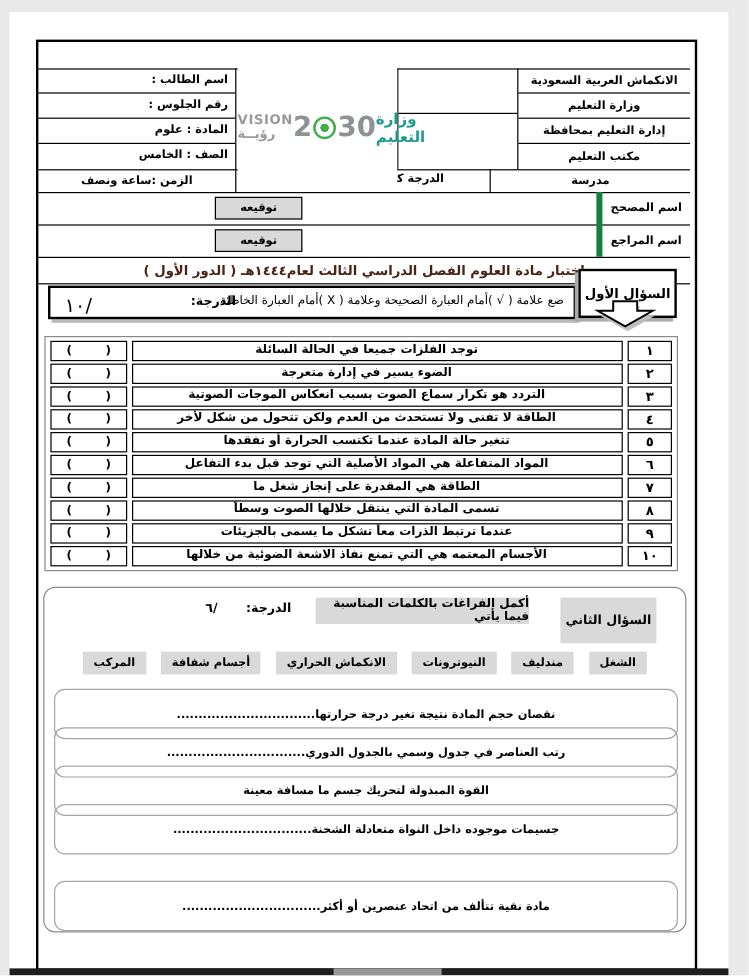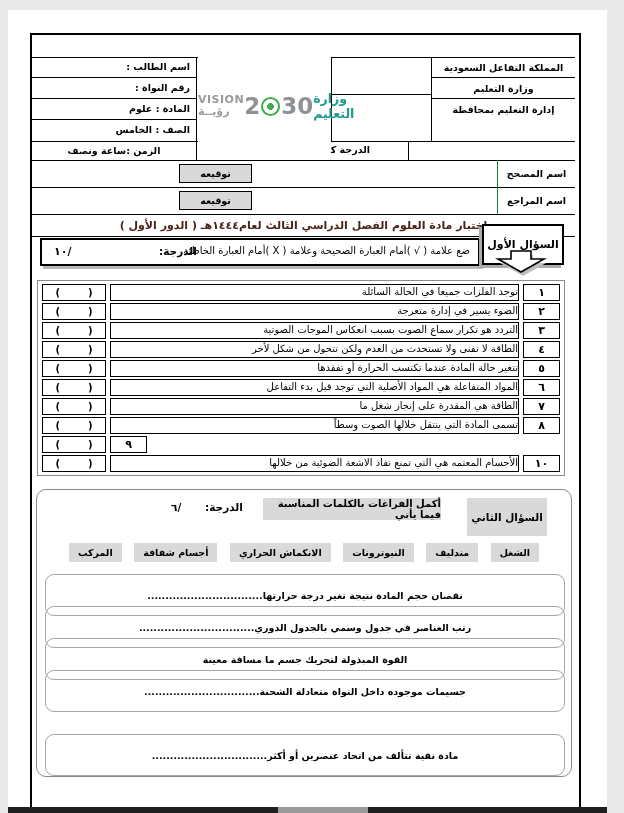--- a/index.html
+++ b/index.html
@@ -27,41 +27,41 @@
         display:flex;flex-direction:row;align-items:center;justify-content:flex-start}
   .logo-dots{width:126px;height:26px;display:block}
   .logo-vision{font-size:11px;font-weight:bold;color:#97999b;letter-spacing:.5px;line-height:1.1}
   .logo-year{font-size:23px;font-weight:bold;color:#8f9294;display:flex;align-items:center;line-height:1}
   .emblem{width:15px;height:15px;border:2px solid #3fae49;border-radius:50%;display:inline-block;margin:0 1px;
           background:radial-gradient(circle at center,#3fae49 32%,#fff 34%)}
   .logo-ministry{font-size:12.5px;font-weight:bold;color:#1d9b8e;line-height:1.2}
   
   .sig-box{position:absolute;width:73px;height:19px;background:#d9d9d9;border:1px solid #000;box-sizing:border-box;
            display:flex;align-items:center;justify-content:center;font-weight:bold;font-size:9.5px;direction:rtl}
-  .name-cell{position:absolute;left:465px;width:78px;height:27px;border-left:1px solid #15803d;box-sizing:border-box;
+  .name-cell{position:absolute;left:465px;width:78px;height:27px;border-left:5px solid #15803d;box-sizing:border-box;
              display:flex;align-items:center;justify-content:center;font-weight:bold;font-size:9.5px;direction:rtl}
   .title-row{position:absolute;left:0;top:179px;width:543px;height:22px;display:flex;align-items:center;justify-content:center;
              font-weight:bold;font-size:11px;color:#4a2318;direction:rtl}
   
   .q1-label-box{position:absolute;left:450px;top:189px;width:82px;height:41px;background:#fff;border:2px solid #000;
                 box-shadow:-3px 3px 0 #ababab;z-index:3;display:flex;align-items:center;justify-content:center;
                 font-weight:bold;font-size:11px;direction:rtl;box-sizing:border-box}
   .q1-arrow{position:absolute;left:462px;top:215px;z-index:3}
   .q1-instr-box{position:absolute;left:8px;top:203px;width:440px;height:28px;background:#fff;border:2px solid #000;
                 box-shadow:3px 3px 0 #b8b8b8;box-sizing:border-box;z-index:1}
   .q1-instr{position:absolute;right:8px;top:5px;font-weight:normal;font-size:10px;direction:rtl;white-space:nowrap}
   .q1-score-label{position:absolute;left:117px;top:5px;font-weight:bold;font-size:10.5px;direction:rtl}
-  .q1-score-value{position:absolute;left:12px;top:5px;font-weight:bold;font-size:11px;direction:ltr}
+  .q1-score-value{position:absolute;left:12px;top:5px;font-weight:normal;font-size:16px;direction:ltr}
   .q1-table{position:absolute;left:5px;top:245px;width:528px;height:196px;border:1px solid #8a8a8a;box-sizing:border-box;
             display:flex;flex-direction:column;justify-content:space-between;padding:3px 4px}
   .q1-row{height:17px;display:flex;gap:4px}
   .ans-cell{width:64px;border:1px solid #000;box-sizing:border-box;display:flex;align-items:center;justify-content:center;
             font-weight:bold;font-size:10px;white-space:pre}
-  .stm-cell{flex:1;border:1px solid #000;box-sizing:border-box;direction:rtl;text-align:right;padding:1px 0 0 5px;
-            font-weight:normal;font-size:10px;white-space:nowrap;overflow:hidden}
+  .stm-cell{flex:1;border:1px solid #000;box-sizing:border-box;direction:rtl;text-align:center;padding:1px 23px 0 5px;
+            font-weight:bold;font-size:10px;white-space:nowrap;overflow:hidden}
   .num-cell{width:37px;border:1px solid #000;box-sizing:border-box;display:flex;align-items:center;justify-content:center;
             font-weight:bold;font-size:11px}
   
   .q2-box{position:absolute;left:4px;top:454px;width:536px;height:288px;border:1px solid #8a8a8a;border-radius:10px;box-sizing:border-box}
   .chip{position:absolute;background:#d9d9d9;display:flex;align-items:center;justify-content:center;font-weight:bold;direction:rtl}
   .q2-label-chip{left:430px;top:8px;width:80px;height:38px;font-size:10.5px}
   .q2-instr-chip{left:226px;top:8px;width:178px;height:22px;font-size:10px}
   .q2-score-label{position:absolute;left:168px;top:11px;font-weight:bold;font-size:10.5px;direction:rtl}
   .q2-score-value{position:absolute;left:134px;top:11px;font-weight:bold;font-size:10.5px;direction:ltr}
   .wordbank{position:absolute;left:8px;right:8px;top:50px;height:24px;display:flex;flex-direction:row-reverse;
@@ -83,21 +83,21 @@
 
       <div class="hline" style="top:22px"></div>
       <div class="hline" style="top:106px"></div>
       <div class="hline" style="top:125px"></div>
       <div class="hline" style="top:152px"></div>
       <div class="hline" style="top:179px"></div>
       <div class="hline" style="top:201px"></div>
 
       <div class="labels-col">
         <div class="lbl">اسم الطالب :</div>
-        <div class="lbl">رقم النواة :</div>
+        <div class="lbl">رقم الجلوس :</div>
         <div class="lbl">المادة : علوم</div>
         <div class="lbl">الصف : الخامس</div>
       </div>
 
       <div class="logo-col"></div>
       <div class="logo">
         <svg class="logo-dots" viewBox="0 0 120 26">
           <g fill="#2aa79b">
             <circle cx="6" cy="9" r="2.1"></circle>
               <circle cx="18" cy="6" r="2.1"></circle>
@@ -148,27 +148,29 @@
             <span>30</span>
         </div>
         <div class="logo-ministry">وزارة التعليم</div>
       </div>
 
       <div class="score-col">
         <div class="empty"></div>
       </div>
 
       <div class="ministry-col">
-        <div class="mline">المملكة التفاعل السعودية</div>
+        <div class="mline">الانكماش العربية السعودية</div>
         <div class="mline">وزارة التعليم</div>
         <div class="mline">إدارة التعليم بمحافظة</div>
+        <div class="mline">مكتب التعليم</div>
       </div>
 
       <div class="cell" style="left:0;top:106px;width:165px;height:19px;border-right:1px solid #000;display:flex;align-items:center;justify-content:center">الزمن :ساعة ونصف</div>
       <div class="cell" style="left:165px;top:106px;width:212px;height:19px;border-right:1px solid #000;text-align:right;padding:3px 38px 0 0">الدرجة كتابة :</div>
+      <div class="cell" style="left:377px;top:106px;width:166px;height:19px;display:flex;align-items:center;justify-content:center">مدرسة</div>
 
       <div class="name-cell" style="top:125px">اسم المصحح</div>
       <div class="sig-box" style="left:147px;top:129px">توقيعه</div>
 
       <div class="name-cell" style="top:152px">اسم المراجع</div>
       <div class="sig-box" style="left:147px;top:156px">توقيعه</div>
 
       <div class="title-row">اختبار مادة العلوم الفصل الدراسي الثالث  لعام١٤٤٤هـ ( الدور الأول )</div>
 
       <div class="q1-label-box">السؤال الأول</div>
@@ -220,20 +222,21 @@
           <div class="stm-cell">الطاقة هي المقدرة على إنجاز شغل ما</div>
           <div class="num-cell">٧</div>
         </div>
         <div class="q1-row">
           <div class="ans-cell">(        )</div>
           <div class="stm-cell">تسمى المادة التي ينتقل خلالها الصوت وسطاً</div>
           <div class="num-cell">٨</div>
         </div>
         <div class="q1-row">
           <div class="ans-cell">(        )</div>
+          <div class="stm-cell">عندما ترتبط الذرات معاً تشكل ما يسمى بالجزيئات</div>
           <div class="num-cell">٩</div>
         </div>
         <div class="q1-row">
           <div class="ans-cell">(        )</div>
           <div class="stm-cell">الأجسام المعتمه هي التي تمنع نفاذ الاشعة الضوئية من خلالها</div>
           <div class="num-cell">١٠</div>
         </div>
       </div>
 
       <div class="q2-box">

